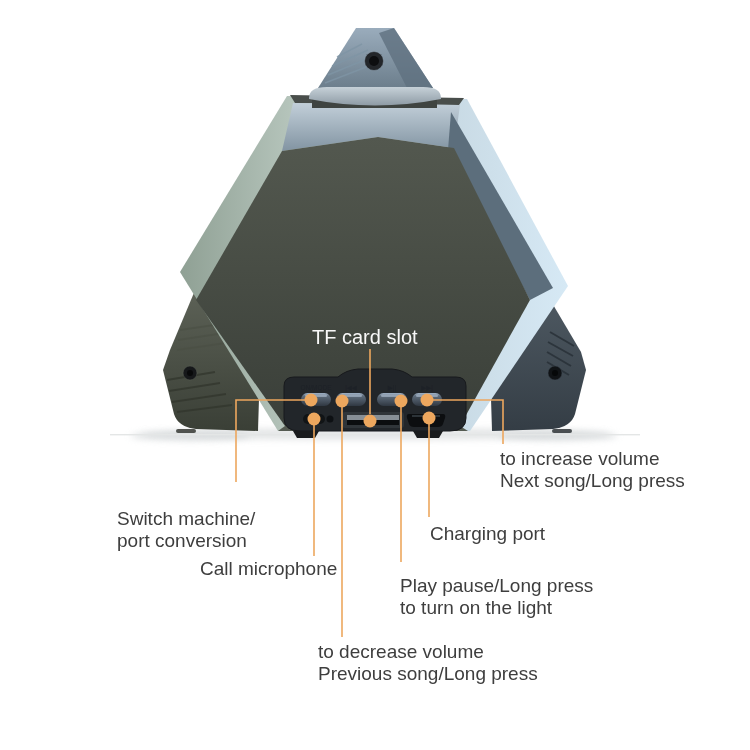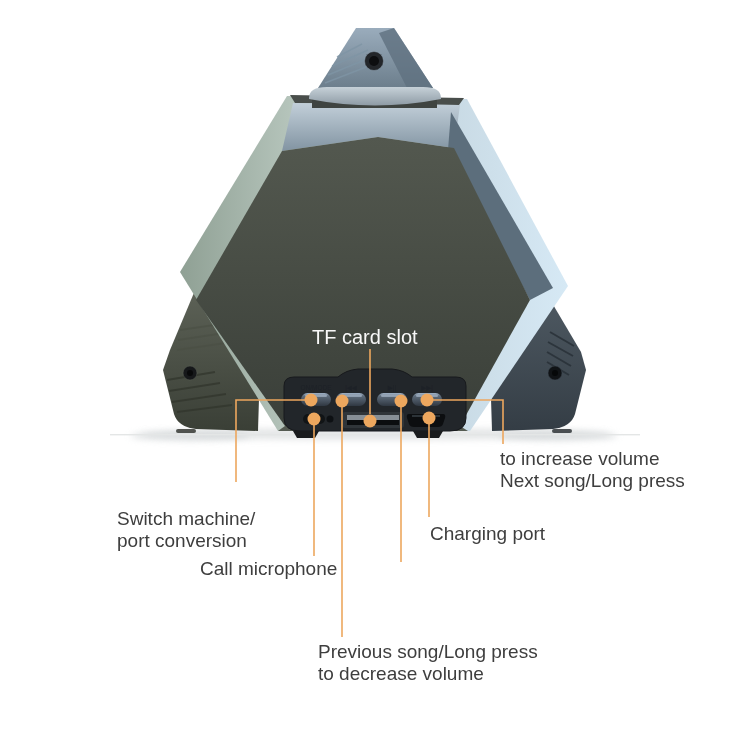--- a/index.html
+++ b/index.html
@@ -208,24 +208,28 @@
   <div class="ann" style="left:117px;top:508px;">
     <span>Switch machine/</span>
     <span>port conversion</span>
   </div>
 
   <div class="ann" style="left:200px;top:558px;">
     <span>Call microphone</span>
   </div>
 
   <div class="ann" style="left:318px;top:641px;">
+    <span>to decrease volume</span>
     <span>Previous song/Long press</span>
-    <span>to decrease volume</span>
-  </div>
-
+  </div>
+
+  <div class="ann" style="left:400px;top:575px;">
+    <span>Play pause/Long press</span>
+    <span>to turn on the light</span>
+  </div>
 
   <div class="ann" style="left:430px;top:523px;">
     <span>Charging port</span>
   </div>
 
   <div class="ann" style="left:500px;top:448px;">
     <span>to increase volume</span>
     <span>Next song/Long press</span>
   </div>
 

